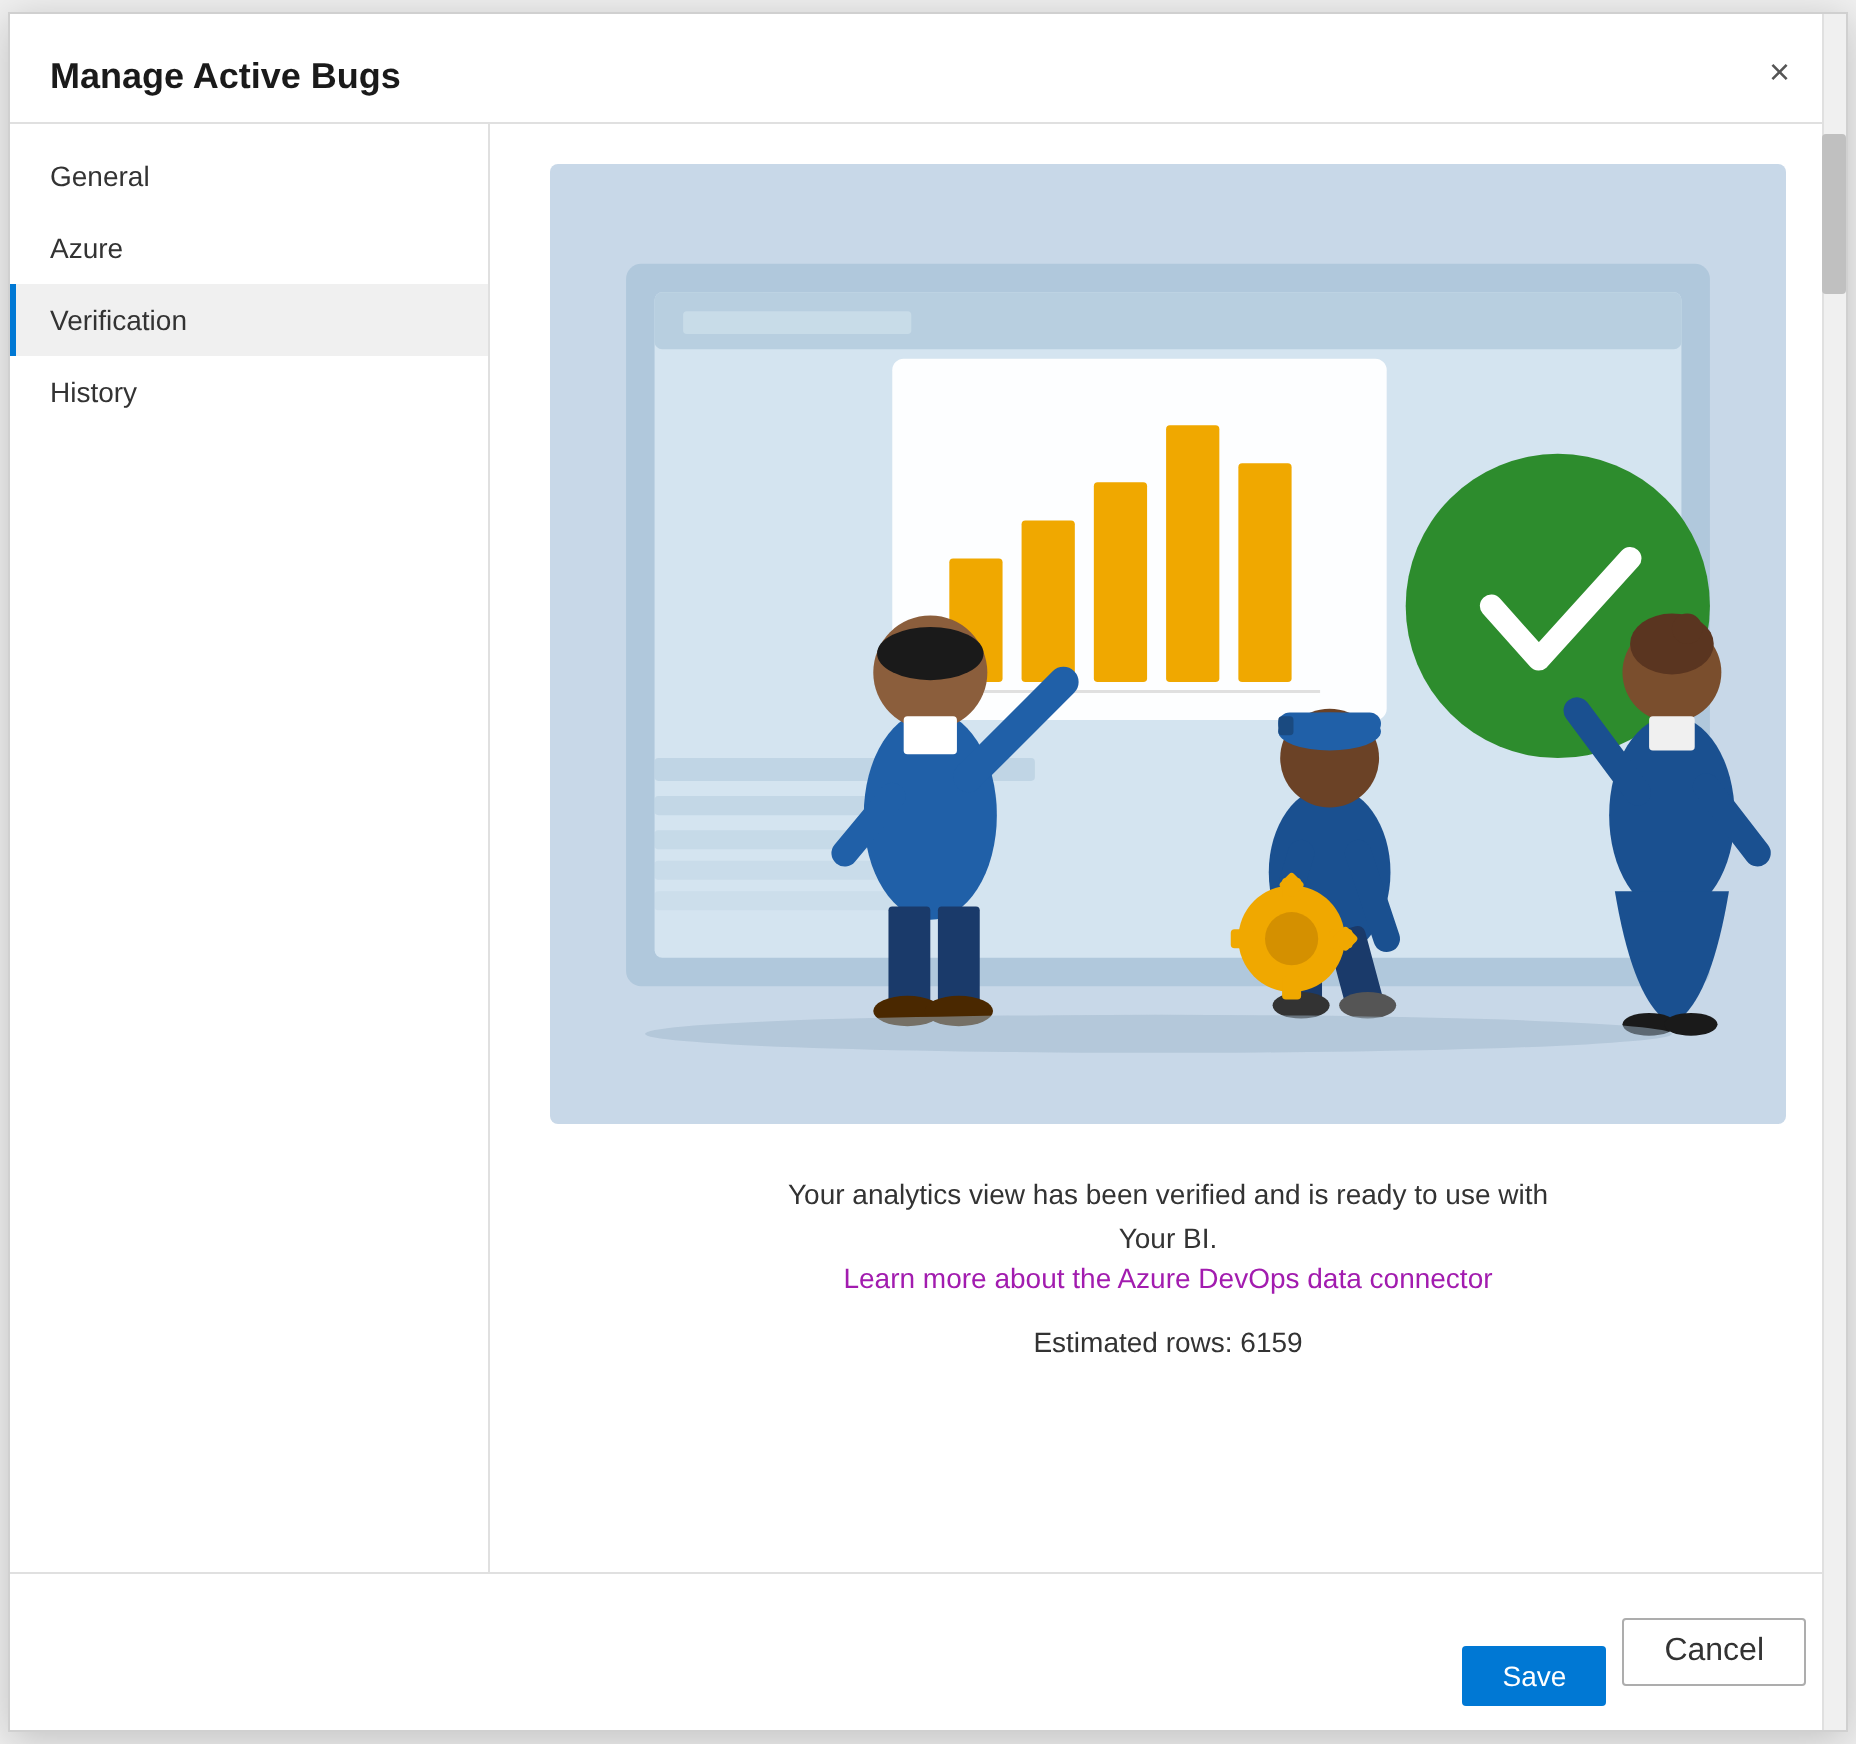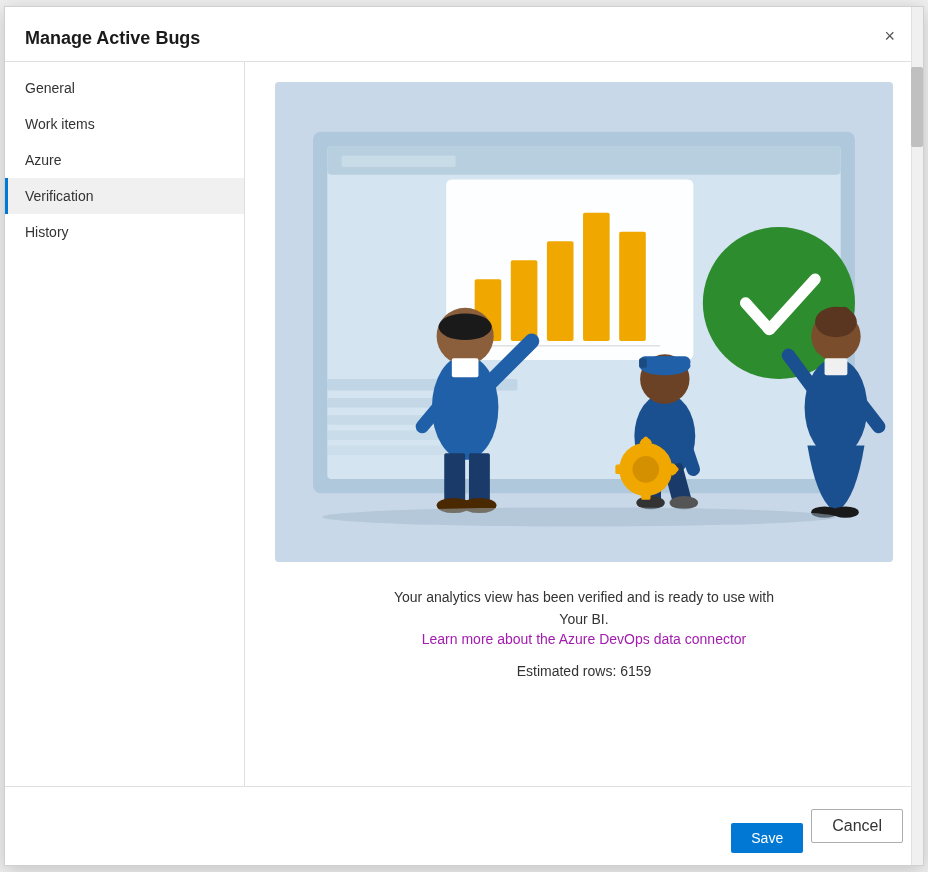--- a/index.html
+++ b/index.html
@@ -181,23 +181,20 @@
       <button class="close-button">×</button>
     </div>
 
     <div class="dialog-body">
 
       <div class="sidebar">
         <div class="sidebar-item">
           <span>General</span>
         </div>
         <div class="sidebar-item">
-          <span>Work items</span>
-        </div>
-        <div class="sidebar-item">
           <span>Azure</span>
         </div>
         <div class="sidebar-item active">
           <span>Verification</span>
         </div>
         <div class="sidebar-item">
           <span>History</span>
         </div>
       </div>
 

